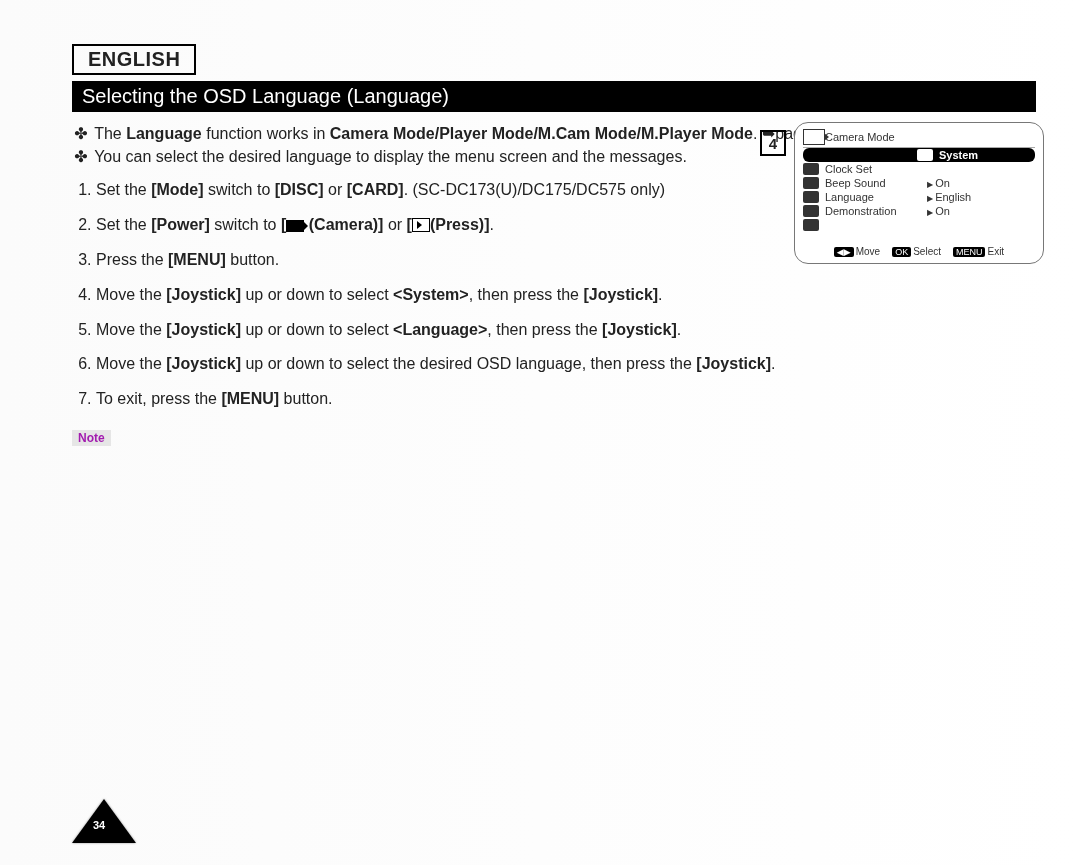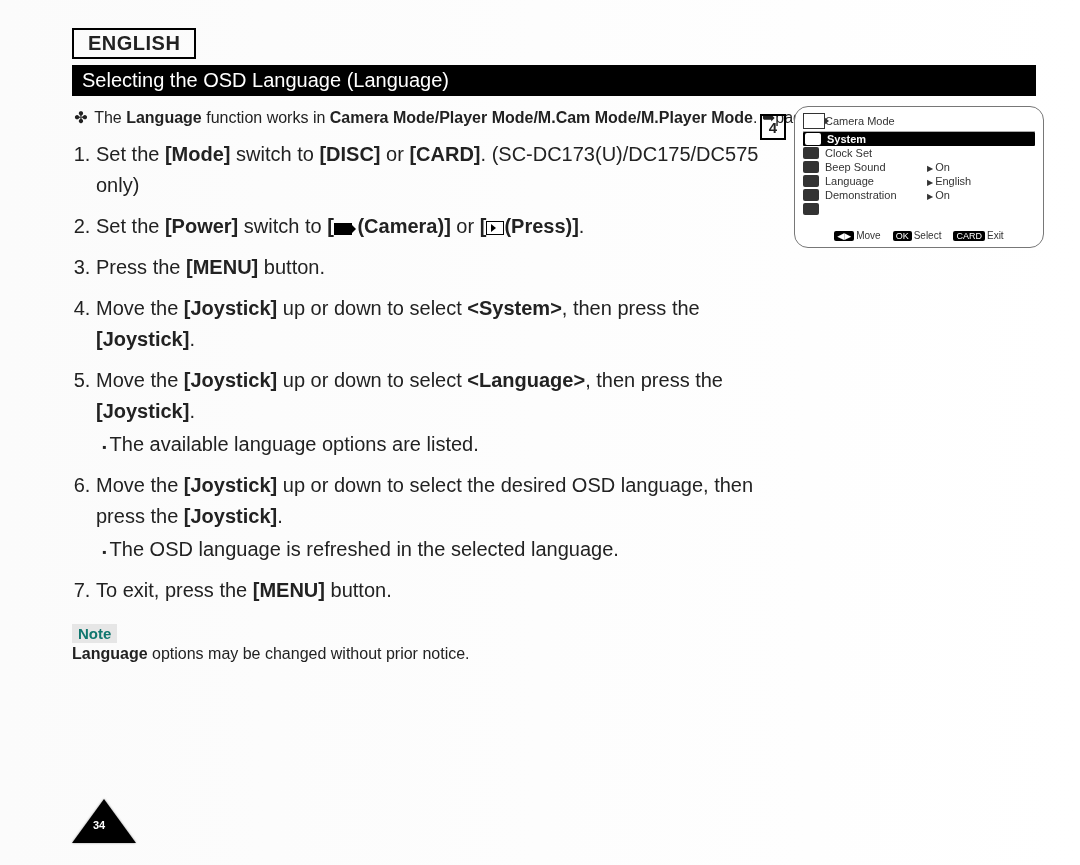--- a/index.html
+++ b/index.html
@@ -10,21 +10,21 @@
     background: #fff;
     font-family: Arial, Helvetica, sans-serif;
     color: #222;
     overflow: hidden;
   }
   .page {
     position: relative;
     width: 1080px;
     height: 865px;
     box-sizing: border-box;
-    padding: 28px 44px 28px 72px;
+    padding: 44px 44px 28px 72px;
     background: linear-gradient(to right, #fbfbfb, #ffffff);
   }
   .lang-box {
     display: inline-block;
     border: 2px solid #000;
     padding: 2px 14px;
     font-weight: 700;
     font-size: 20px;
     letter-spacing: 0.5px;
   }
@@ -51,39 +51,39 @@
     margin-top: 10px;
   }
 
   .intro { margin-top: 4px; }
   .intro-line { font-size: 16px; line-height: 1.45; }
   .intro-line .dia { display:inline-block; width: 18px; text-align:center; }
 
   ol.steps {
     margin: 10px 0 0 0;
     padding-left: 24px;
-    font-size: 20px;
+    font-size: 16px;
     line-height: 1.55;
   }
   ol.steps > li { margin-bottom: 10px; max-width: 680px; }
   ul.sub {
     list-style: none;
     margin: 2px 0 0 6px;
     padding: 0;
   }
   ul.sub li::before { content: "▪ "; font-size: 12px; }
   .b { font-weight: 700; }
 
   .note-label {
     display: inline-block;
     background: #e6e6e6;
-    color: #0f766e;
+    color: #a21caf;
     font-weight: 700;
     padding: 1px 6px;
-    font-size: 15px;
+    font-size: 12px;
     margin-top: 8px;
   }
   .note-text { font-size: 16px; margin-top: 2px; }
 
   
   .osd-wrap {
     position: absolute;
     top: 0px;
     right: -8px;
     display: flex;
@@ -118,22 +118,23 @@
     border-top:4px solid transparent; border-bottom:4px solid transparent;
     border-left:5px solid #333;
   }
   .osd-menu { border-top:1px solid #aaa; }
   .osd-row {
     display:flex; align-items:center; gap:6px;
     padding:1px 0;
   }
   .osd-row.sel {
     background:#000; color:#fff; font-weight:600;
-    border-radius:1px;
+    border-radius:6px;
     padding-left: 2px;
+    justify-content: flex-end;
   }
   .osd-side-icon{
     width:16px; height:12px; background:#333; border-radius:2px; flex:0 0 16px;
   }
   .osd-row.sel .osd-side-icon{ background:#fff; }
   .osd-label{ flex: 0 0 96px; }
   .osd-val::before{ content:"▶"; font-size:8px; margin-right:2px;}
   .osd-footer{
     margin-top:14px; display:flex; justify-content:center; gap:12px;
     font-size:10px;
@@ -213,68 +214,63 @@
             <span class="osd-label">Demonstration</span>
             <span class="osd-val">On</span>
           </div>
           <div class="osd-row">
             <span class="osd-side-icon"></span>
           </div>
         </div>
         <div class="osd-footer">
           <span><span class="osd-chip">◀▶</span><span>Move</span></span>
           <span><span class="osd-chip">OK</span><span>Select</span></span>
-          <span><span class="osd-chip">CARD</span><span>Exit</span></span>
+          <span><span class="osd-chip">MENU</span><span>Exit</span></span>
         </div>
       </div>
     </div>
 
     
     <div class="intro">
       <div class="intro-line">
         <span class="dia">✤</span>
         <span>The </span><span class="b">Language</span><span> function works in </span><span class="b">Camera Mode/Player Mode/M.Cam Mode/M.Player Mode</span><span>. ➥page 26</span>
       </div>
+      <div class="intro-line">
+        <span class="dia">✤</span>
+        <span>You can select the desired language to display the menu screen and the messages.</span>
+      </div>
     </div>
 
     
     <ol class="steps">
       <li>
         <span>Set the </span><span class="b">[Mode]</span><span> switch to </span><span class="b">[DISC]</span><span> or </span><span class="b">[CARD]</span><span>. (SC-DC173(U)/DC175/DC575 only)</span>
       </li>
       <li>
         <span>Set the </span><span class="b">[Power]</span><span> switch to </span><span class="b"><span>[</span><span class="ico-cam"></span><span> (Camera)]</span></span><span> or </span><span class="b"><span>[</span><span class="ico-play"></span><span>(Press)]</span></span><span>.</span>
       </li>
       <li>
         <span>Press the </span><span class="b">[MENU]</span><span> button.</span>
       </li>
       <li>
         <span>Move the </span><span class="b">[Joystick]</span><span> up or down to select </span><span class="b">&lt;System&gt;</span><span>, then press the </span><span class="b">[Joystick]</span><span>.</span>
       </li>
       <li>
         <span>Move the </span><span class="b">[Joystick]</span><span> up or down to select </span><span class="b">&lt;Language&gt;</span><span>, then press the </span><span class="b">[Joystick]</span><span>.</span>
-        <ul class="sub">
-            <li>The available language options are listed.</li>
-          </ul>
       </li>
       <li>
         <span>Move the </span><span class="b">[Joystick]</span><span> up or down to select the desired OSD language, then press the </span><span class="b">[Joystick]</span><span>.</span>
-        <ul class="sub">
-            <li>The OSD language is refreshed in the selected language.</li>
-          </ul>
       </li>
       <li>
         <span>To exit, press the </span><span class="b">[MENU]</span><span> button.</span>
       </li>
     </ol>
 
     <div class="note-label">Note</div>
-    <div class="note-text">
-      <span class="b">Language</span><span> options may be changed without prior notice.</span>
-    </div>
 
   </div>
 
   <div class="pagetri">
     <span>34</span>
   </div>
 
 </div>
 
 </body></html>

